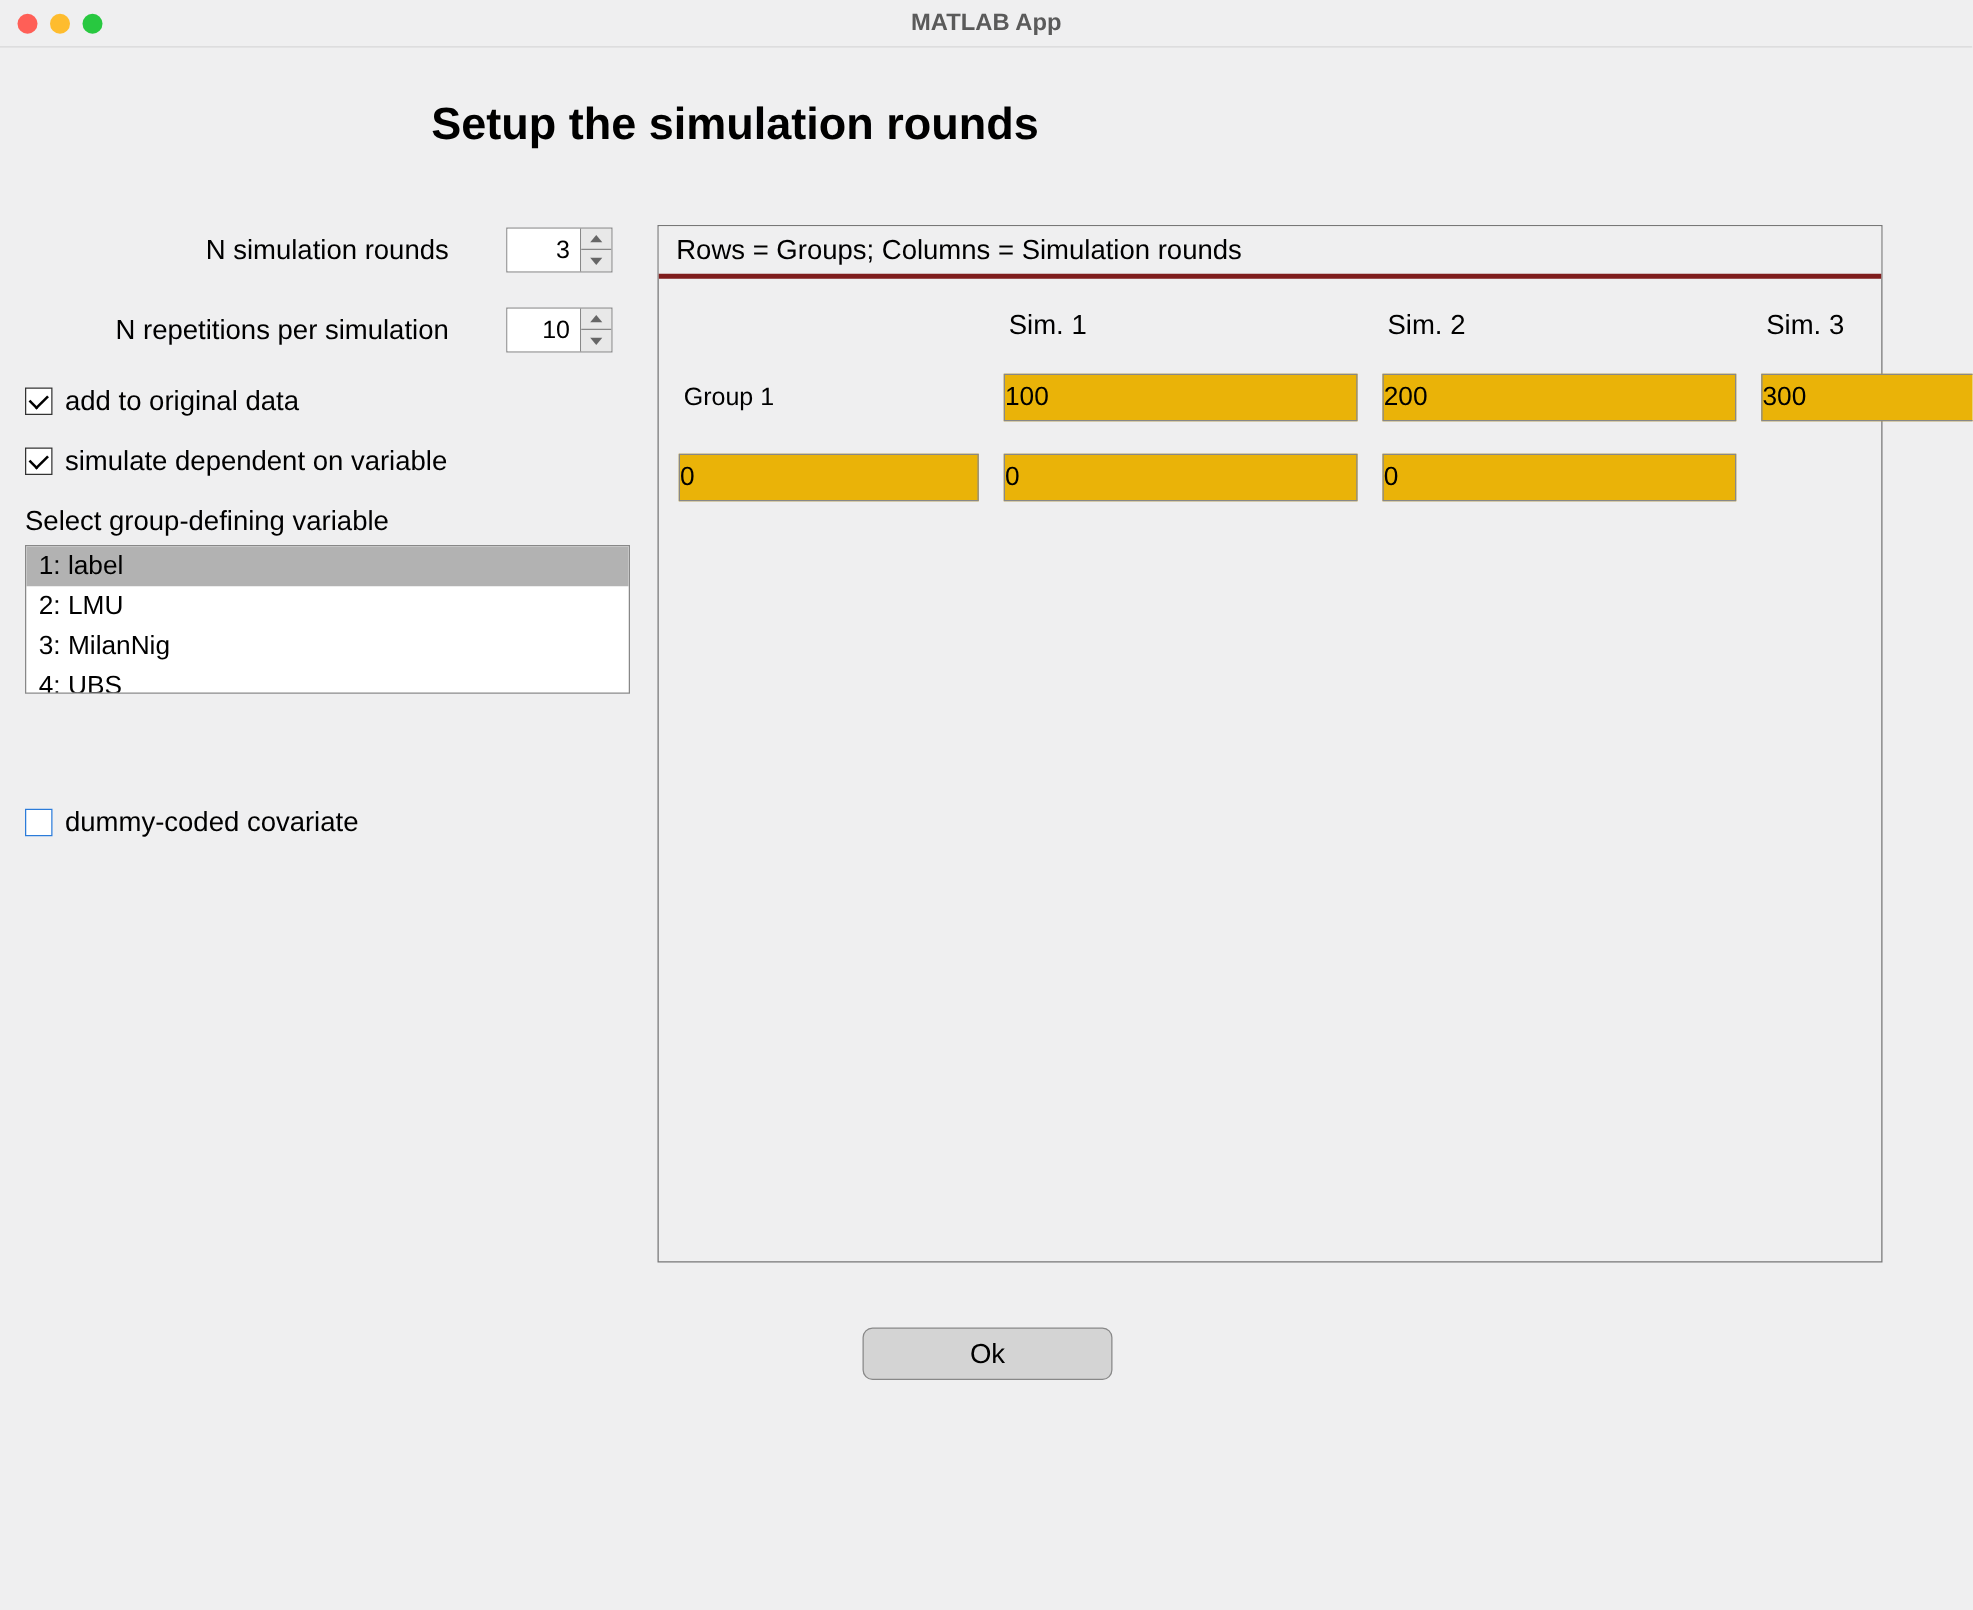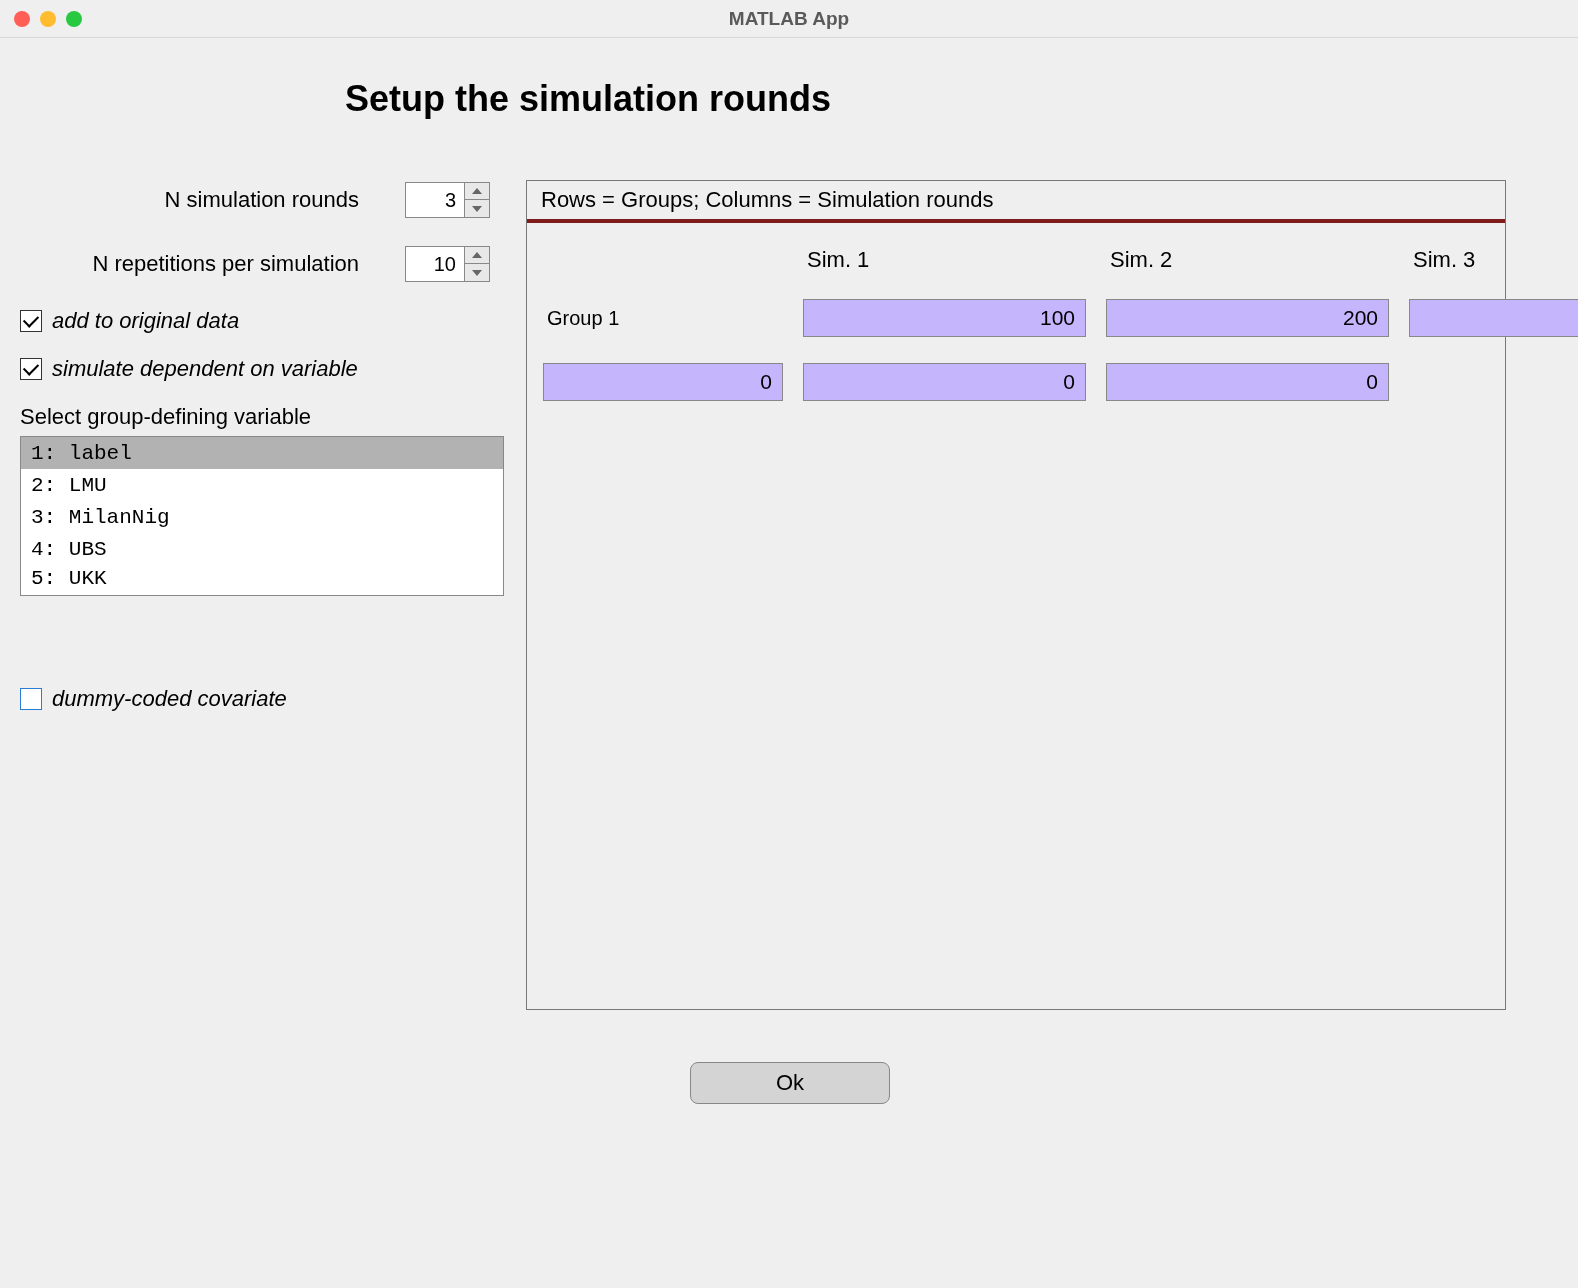--- a/index.html
+++ b/index.html
@@ -142,35 +142,33 @@
       width: 12px;
       height: 7px;
       border-left: 2.5px solid #000;
       border-bottom: 2.5px solid #000;
       transform: rotate(-45deg);
       margin-top: -4px;
     }
     .checkbox-label {
       font-size: 22px;
       color: #000;
-      font-style: italic;
     }
     .section-label {
       font-size: 22px;
       color: #000;
       margin-top: 20px;
       margin-bottom: 6px;
     }
     .listbox {
       width: 484px;
-      height: 160px;
+      height: 119px;
       border: 1px solid #888;
       background: #fff;
       overflow: hidden;
-      font-family: Liberation Mono, monospace;
     }
     .list-item {
       height: 32px;
       padding: 4px 10px;
       font-size: 21px;
       color: #000;
       cursor: pointer;
       display: flex;
       align-items: center;
     }
@@ -215,22 +213,21 @@
     .row-label {
       font-size: 20px;
       color: #000;
       display: flex;
       align-items: center;
       padding-left: 4px;
     }
     .num-input {
       height: 38px;
       border: 1px solid #888;
-      background: #c4b5fd;
-      text-align: right;
+      background: #eab308;
       font-size: 21px;
       padding-right: 10px;
       outline: none;
     }
     .ok-row {
       display: flex;
       justify-content: center;
       margin-top: 52px;
     }
     .ok-btn {

